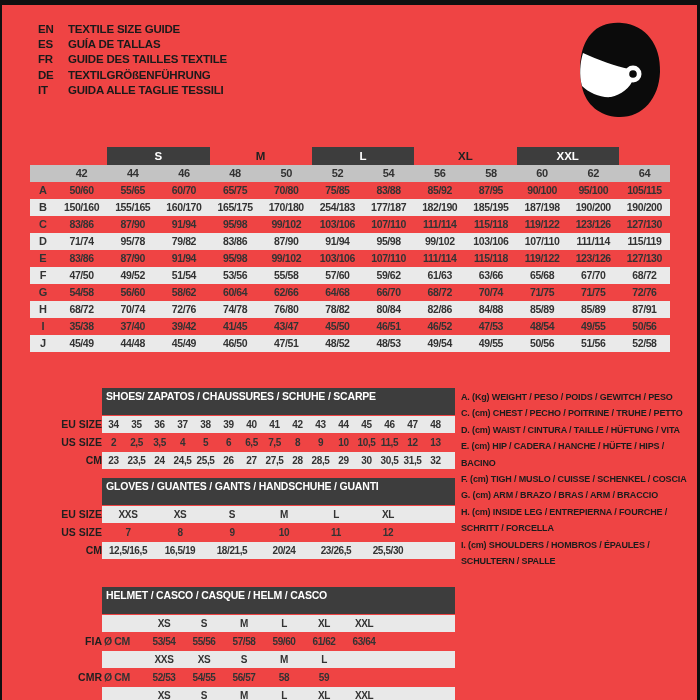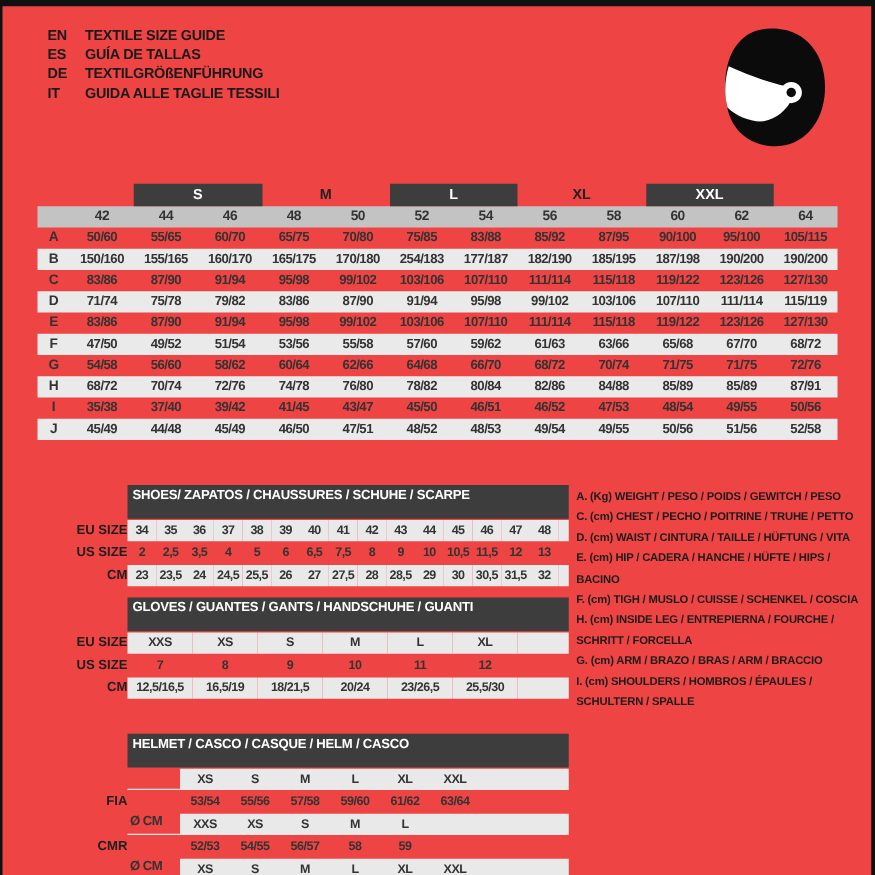--- a/index.html
+++ b/index.html
@@ -33,21 +33,21 @@
   .bottom{position:absolute;left:30px;top:388px;width:667px;display:flex;gap:6px;}
   .tables{width:425px;flex:0 0 425px;}
   .sub-header{margin-left:72px;height:27px;line-height:17px;background:#3d3d3d;color:#fff;
               font-size:10.5px;padding-left:4px;letter-spacing:-0.2px;white-space:nowrap;}
   .shoes-grid{display:grid;grid-template-columns:72px repeat(15,23px) 1fr;}
   .gloves-grid{display:grid;grid-template-columns:72px repeat(6,52px) 1fr;}
   .helmet-grid{display:grid;grid-template-columns:72px 42px repeat(6,40px) 1fr;}
   .srow{height:17px;margin-top:1px;}
   .srow .lab{font-size:10.5px;line-height:17px;text-align:right;color:#1f1f1f;white-space:nowrap;}
   .srow .val{text-align:center;font-size:10px;line-height:17px;letter-spacing:-0.4px;color:#333;white-space:nowrap;}
-  .srow .unit{text-align:left;font-size:10.5px;padding-left:2px;margin-top:16px;}
+  .srow .unit{text-align:left;font-size:10.5px;padding-left:2px;}
   .srow.shaded .val,.srow.shaded .fill{background:#e9e9e9;}
   .shoes-block{margin-bottom:9px;}
   .gloves-block{margin-bottom:28px;}
 
   
   .legend{flex:1;font-size:9px;line-height:16.4px;letter-spacing:-0.15px;color:#1c1c1c;padding-top:1px;}
 </style>
 </head>
 <body>
 
@@ -57,20 +57,24 @@
   <div class="edge edge-right"></div>
 
   <div class="langs">
       <div class="lang-row">
         <div class="lang-code" style="display: inline-block;">EN</div>
         <div class="lang-title">TEXTILE SIZE GUIDE</div>
       </div>
       <div class="lang-row">
         <div class="lang-code" style="display: inline-block;">ES</div>
         <div class="lang-title">GUÍA DE TALLAS</div>
+      </div>
+      <div class="lang-row">
+        <div class="lang-code" style="display: inline-block;">FR</div>
+        <div class="lang-title">GUIDE DES TAILLES TEXTILE</div>
       </div>
       <div class="lang-row">
         <div class="lang-code" style="display: inline-block;">DE</div>
         <div class="lang-title">TEXTILGRÖßENFÜHRUNG</div>
       </div>
       <div class="lang-row">
         <div class="lang-code" style="display: inline-block;">IT</div>
         <div class="lang-title">GUIDA ALLE TAGLIE TESSILI</div>
       </div>
     </div>
@@ -149,21 +153,21 @@
           <div class="cell">107/110</div>
           <div class="cell">111/114</div>
           <div class="cell">115/118</div>
           <div class="cell">119/122</div>
           <div class="cell">123/126</div>
           <div class="cell">127/130</div>
         </div>
         <div class="g13 trow stripe">
           <div class="cell rlabel">D</div>
           <div class="cell">71/74</div>
-          <div class="cell">75/78</div>
+          <div class="cell">95/78</div>
           <div class="cell">79/82</div>
           <div class="cell">83/86</div>
           <div class="cell">87/90</div>
           <div class="cell">91/94</div>
           <div class="cell">95/98</div>
           <div class="cell">99/102</div>
           <div class="cell">103/106</div>
           <div class="cell">107/110</div>
           <div class="cell">111/114</div>
           <div class="cell">115/119</div>
@@ -431,18 +435,18 @@
             </div>
           </div>
       </section>
     </div>
     <aside class="legend" id="legend-items">
         <div class="legend-item">A. (Kg) WEIGHT / PESO / POIDS / GEWITCH / PESO</div>
         <div class="legend-item">C. (cm) CHEST / PECHO / POITRINE / TRUHE / PETTO</div>
         <div class="legend-item">D. (cm) WAIST / CINTURA / TAILLE / HÜFTUNG / VITA</div>
         <div class="legend-item">E. (cm) HIP / CADERA / HANCHE / HÜFTE / HIPS / BACINO</div>
         <div class="legend-item">F. (cm) TIGH / MUSLO / CUISSE / SCHENKEL / COSCIA</div>
+        <div class="legend-item">G. (cm) ARM / BRAZO / BRAS / ARM / BRACCIO</div>
         <div class="legend-item">H. (cm) INSIDE LEG / ENTREPIERNA / FOURCHE / SCHRITT / FORCELLA</div>
-        <div class="legend-item">G. (cm) ARM / BRAZO / BRAS / ARM / BRACCIO</div>
         <div class="legend-item">I. (cm) SHOULDERS / HOMBROS / ÉPAULES / SCHULTERN / SPALLE</div>
       </aside>
   </div>
 </div>
 
 </body></html>

